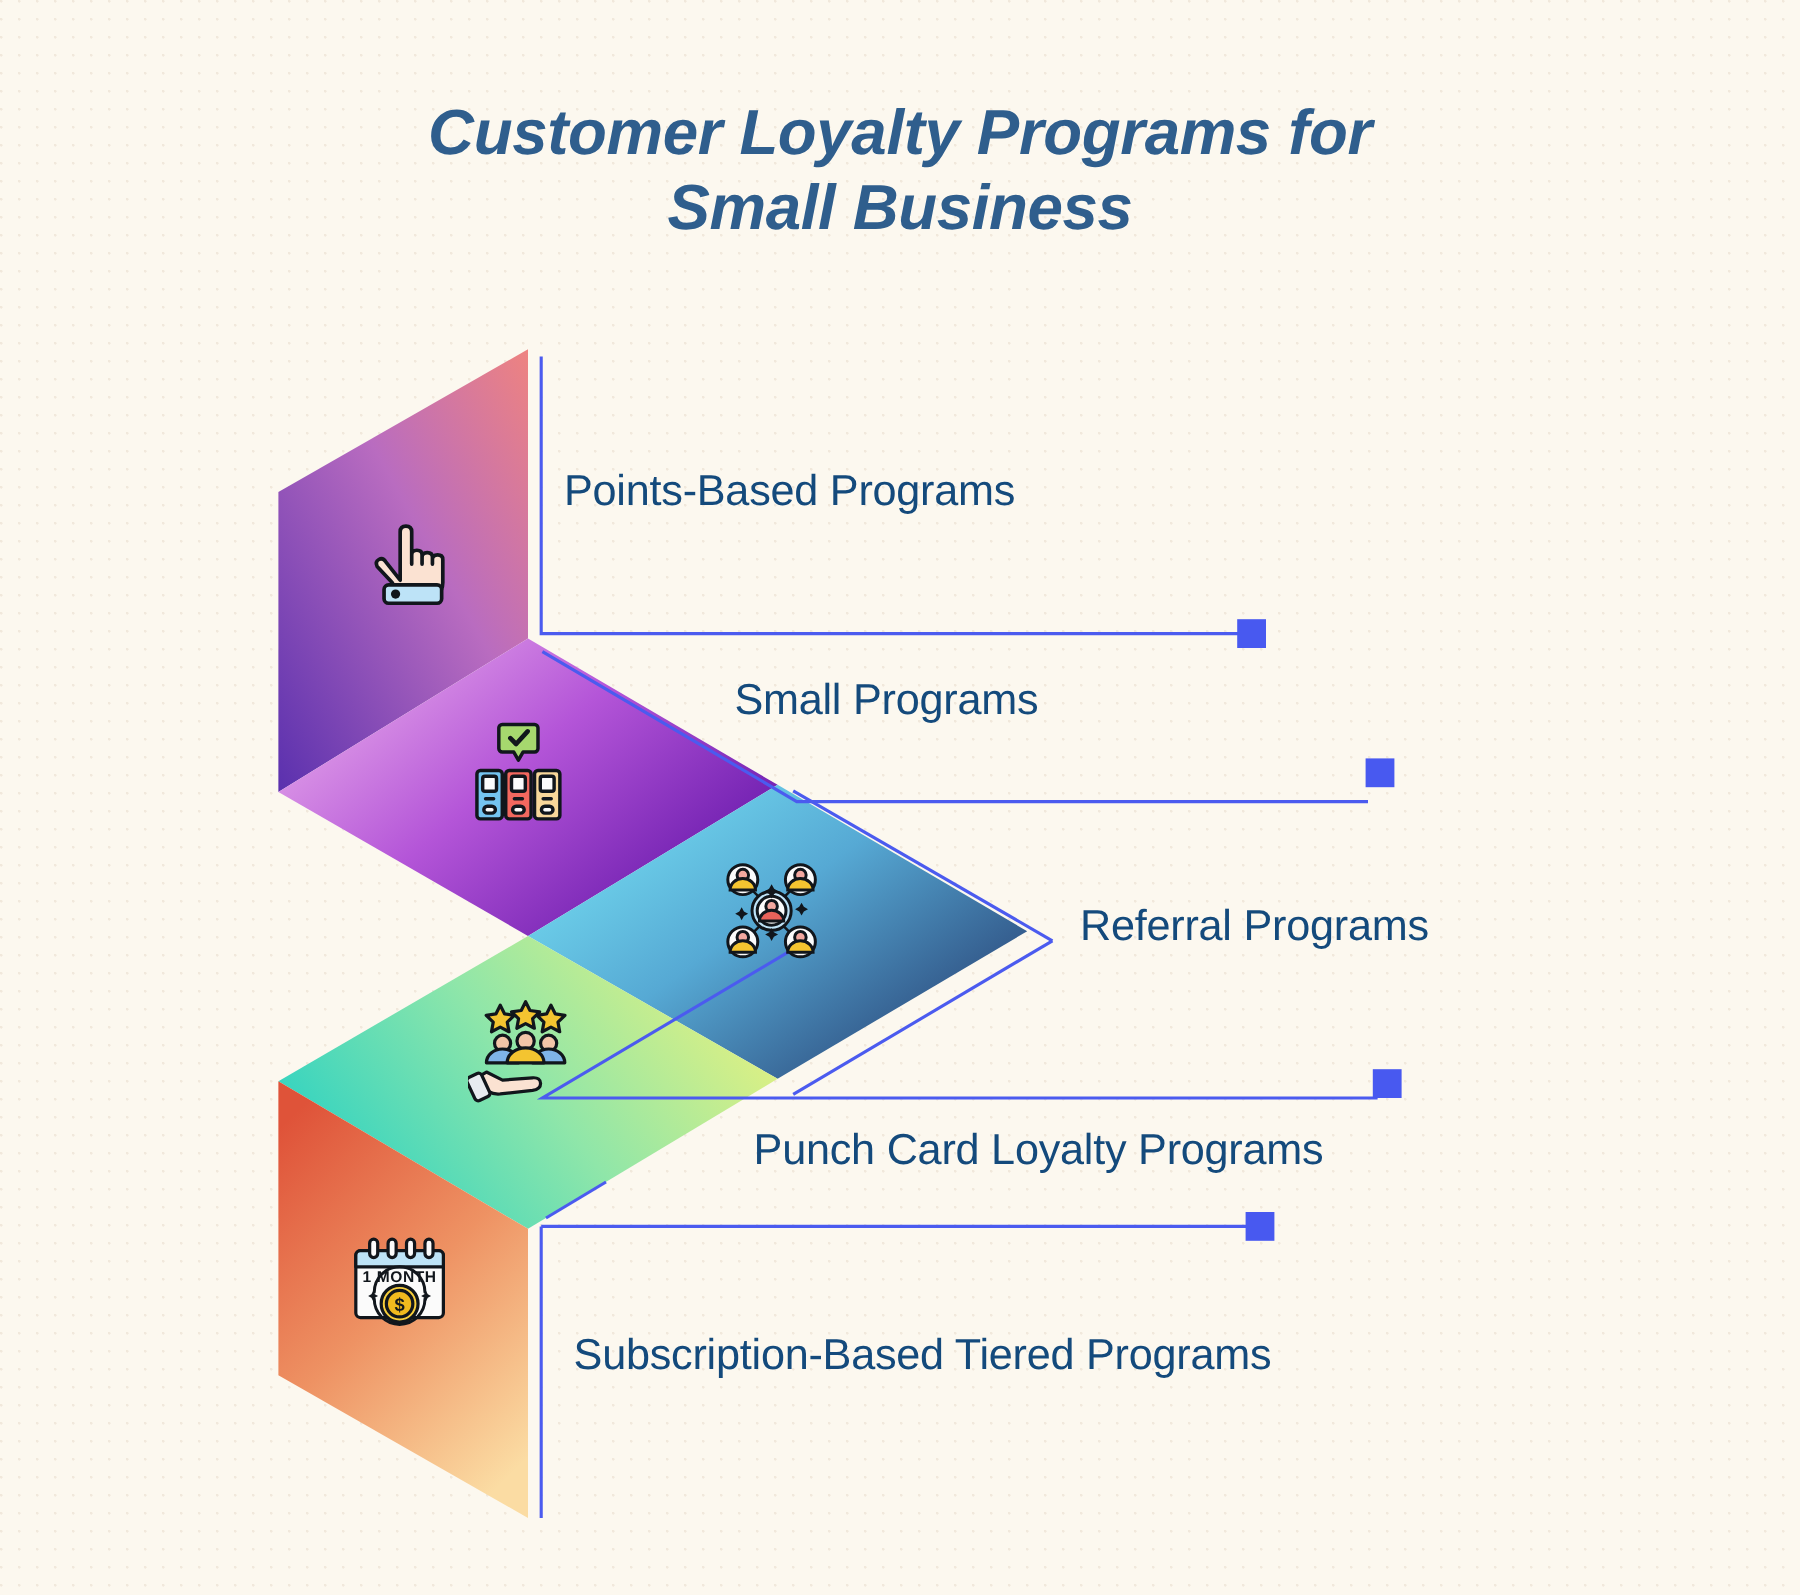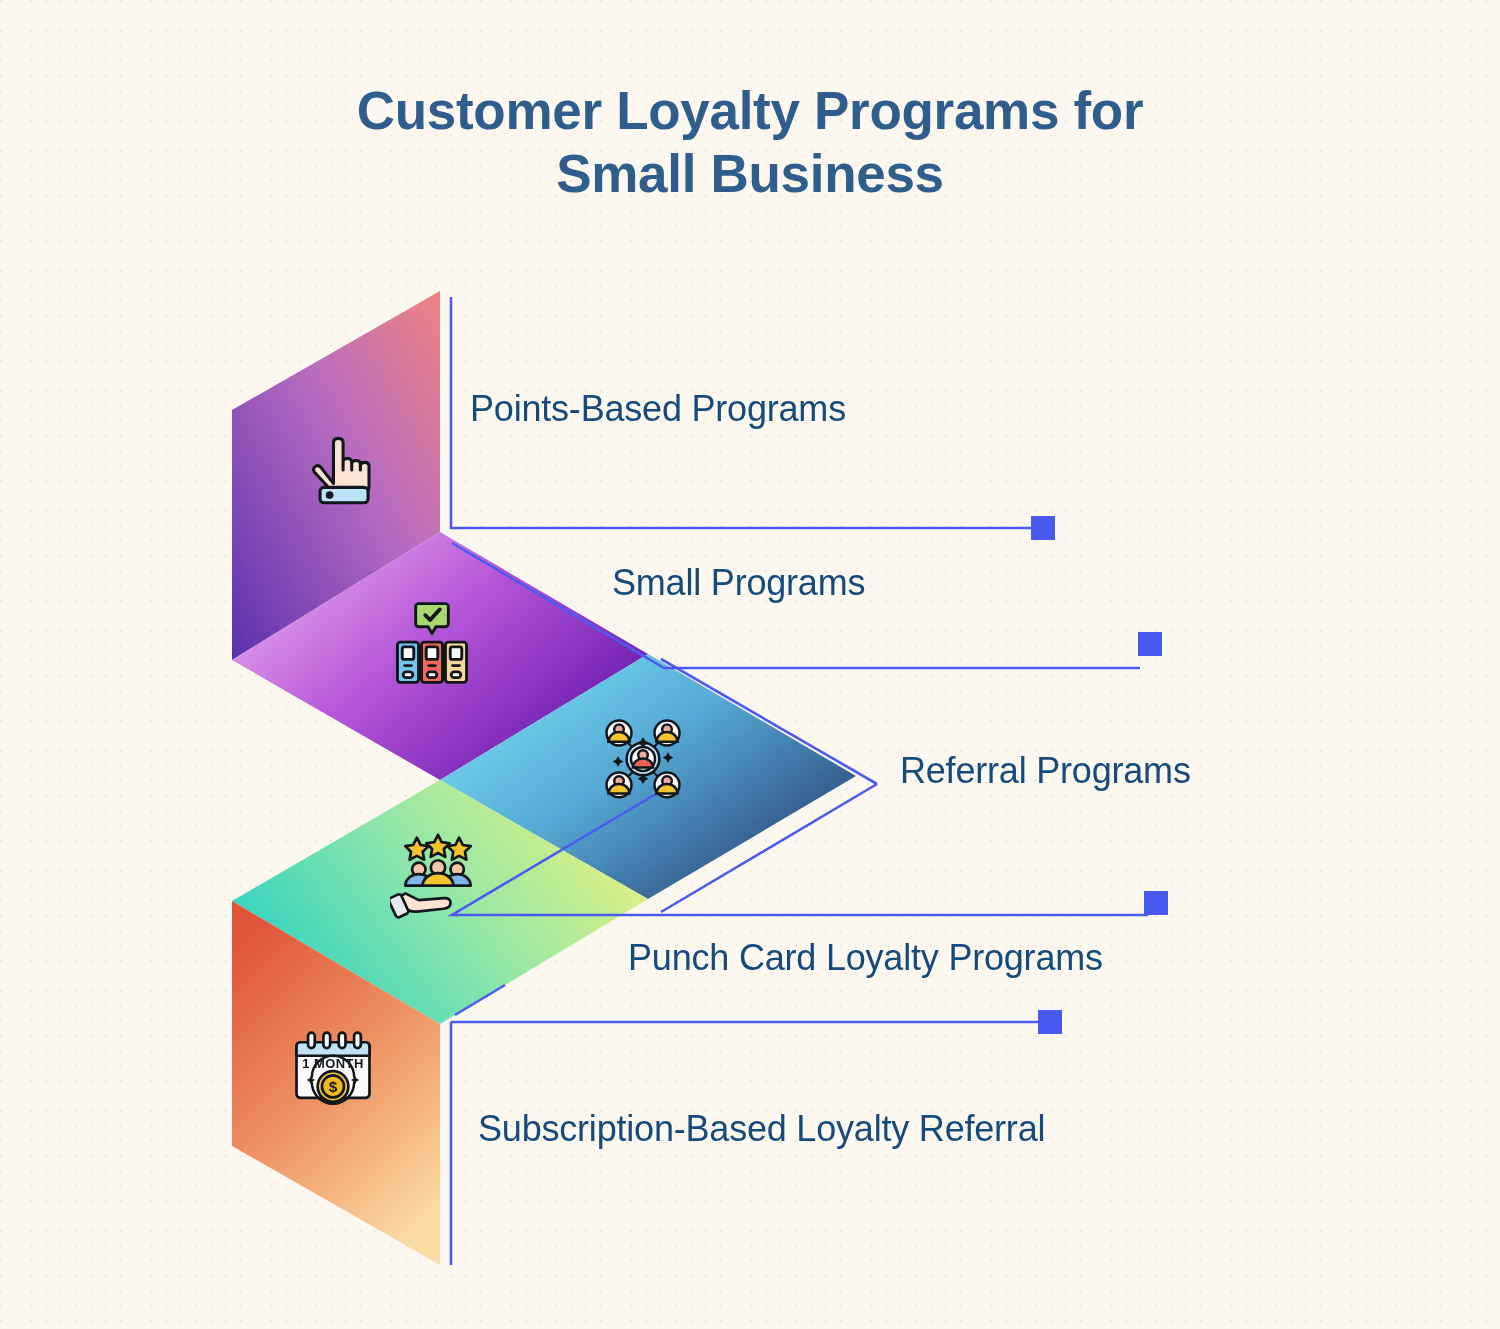--- a/index.html
+++ b/index.html
@@ -27,20 +27,21 @@
     left: 0;
     top: 80px;
     width: 1500px;
     text-align: center;
     font-size: 53px;
     font-weight: bold;
     line-height: 1.18;
     letter-spacing: -0.3px;
     color: #2F5E8D;
     white-space: pre-line;
+    font-style: italic;
   }
 
   
   #stage {
     position: absolute;
     left: 0;
     top: 0;
     width: 1500px;
     height: 1329px;
   }
@@ -143,21 +144,21 @@
       <rect x="1138" y="632" width="24" height="24" fill="#4859F0"></rect>
       <rect x="1144" y="891" width="24" height="24" fill="#4859F0"></rect>
       <rect x="1038" y="1010" width="24" height="24" fill="#4859F0"></rect>
     </g>
   </svg>
 
   <div class="step-label lbl-0">Points-Based Programs</div>
   <div class="step-label lbl-1">Small Programs</div>
   <div class="step-label lbl-3">Punch Card Loyalty Programs</div>
   <div class="step-label lbl-2">Referral Programs</div>
-  <div class="step-label lbl-4">Subscription-Based Loyalty Referral</div>
+  <div class="step-label lbl-4">Subscription-Based Tiered Programs</div>
 
   <div class="icon-wrap ic-0">
     <svg viewBox="0 0 100 100">
       <g stroke="#11161c" stroke-width="3.2" stroke-linejoin="round" stroke-linecap="round">
         <path d="M38 20 q0-5 5-5 q5 0 5 5 L48 48 L48 40 q0-4 4.5-4 q4.5 0 4.5 4 l0 8 l0-6 q0-4 4.5-4 q4.5 0 4.5 4 l0 6 l0-4 q0-4 4.5-4 q4.5 0 4.5 4 l0 20 q0 8-6 12 l-26 0 q-8-4-12-12 L18 50 q-2-4 1.5-6 q3.5-2 6 2 L38 62 Z" fill="#FBE2D2"></path>
         <rect x="24" y="66" width="50" height="16" rx="4" fill="#BDE3F7"></rect>
         <circle cx="34" cy="74" r="4" fill="#11161c" stroke="none"></circle>
       </g>
     </svg>
   </div>

